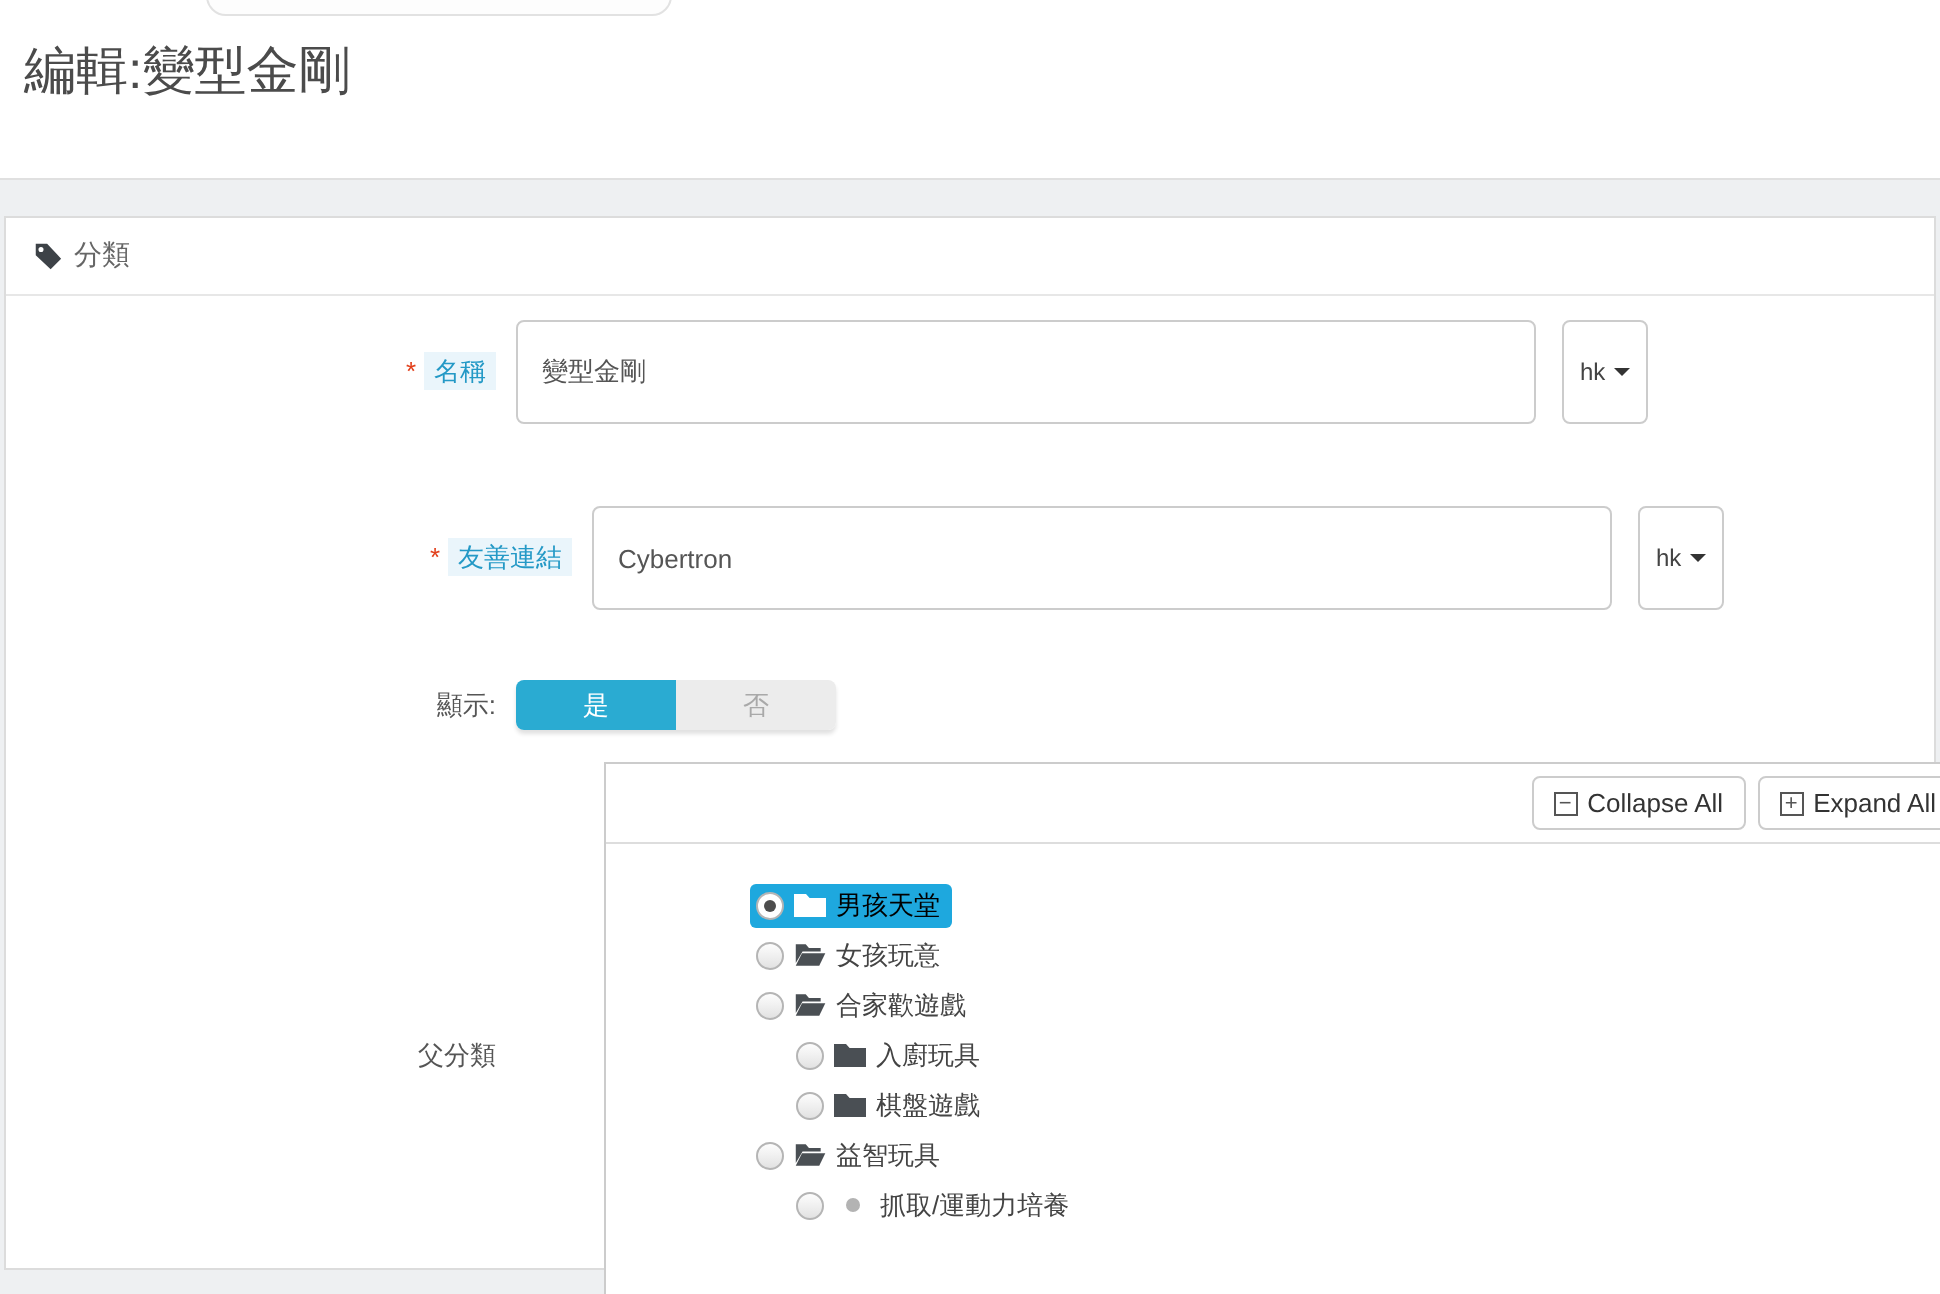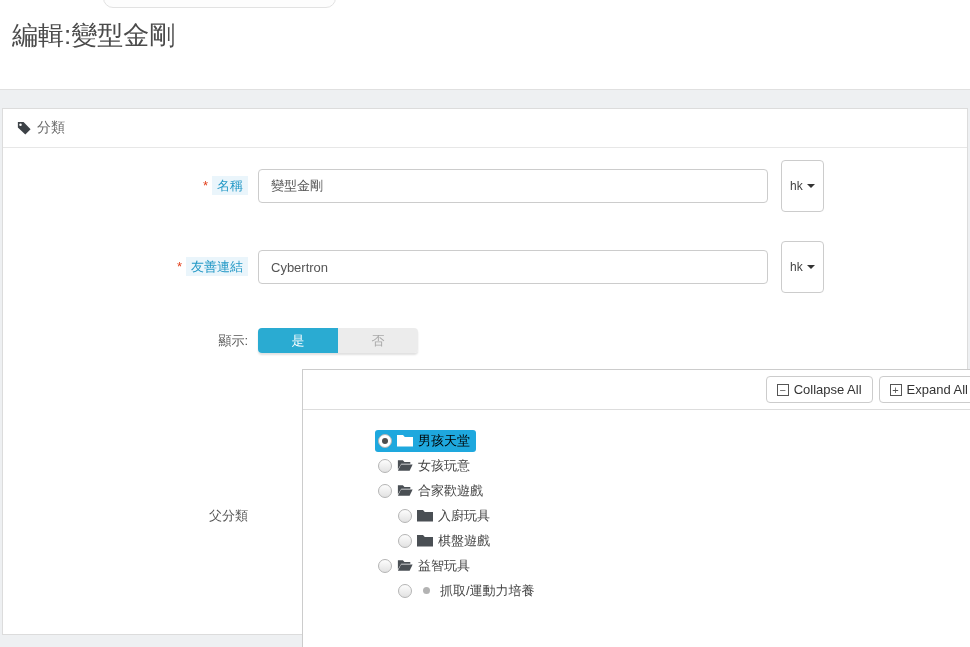--- a/index.html
+++ b/index.html
@@ -63,43 +63,43 @@
   }
   .required-mark { color: #e2401c; margin-right: 4px; font-size: 13px; }
   .hint-label {
     color: var(--label_text, #2499c6);
     background: var(--label_bg, #eaf5fb);
     padding: 2px 5px;
   }
   .control-col { margin-left: 10px; display: flex; align-items: center; }
 
   .text-input {
-    width: 510px; height: 34px;
+    width: 510px; height: 52px;
     border: 1px solid #ccc; border-radius: 4px;
     padding: 0 12px; font-size: 13px; color: #555;
     font-family: "Liberation Sans", sans-serif;
     outline: none; background: #fff;
   }
   .lang-btn {
     margin-left: 13px;
     height: 52px; min-width: 42px;
     background: #fff; border: 1px solid #ccc; border-radius: 4px;
     font-size: 12px; color: #444;
     display: inline-flex; align-items: center; justify-content: center;
     padding: 0 8px; cursor: pointer;
   }
   .caret-down {
     width: 0; height: 0; margin-left: 4px;
     border-left: 4px solid transparent;
     border-right: 4px solid transparent;
     border-top: 4px solid #333;
   }
 
-  .row-gap-1 { margin-bottom: 29px; }
-  .row-gap-2 { margin-bottom: 35px; }
+  .row-gap-1 { margin-bottom: 41px; }
+  .row-gap-2 { margin-bottom: 35px; padding-left: 38px; }
   .row-gap-3 { margin-bottom: 16px; }
 
   
   .btn-group { display: inline-flex; box-shadow: 0 2px 2px rgba(0,0,0,.12); border-radius: 4px; }
   .toggle-btn {
     width: 80px; height: 25px;
     border: none; font-size: 13px; cursor: pointer;
     font-family: "Liberation Sans", sans-serif;
   }
   .toggle-btn.on {

